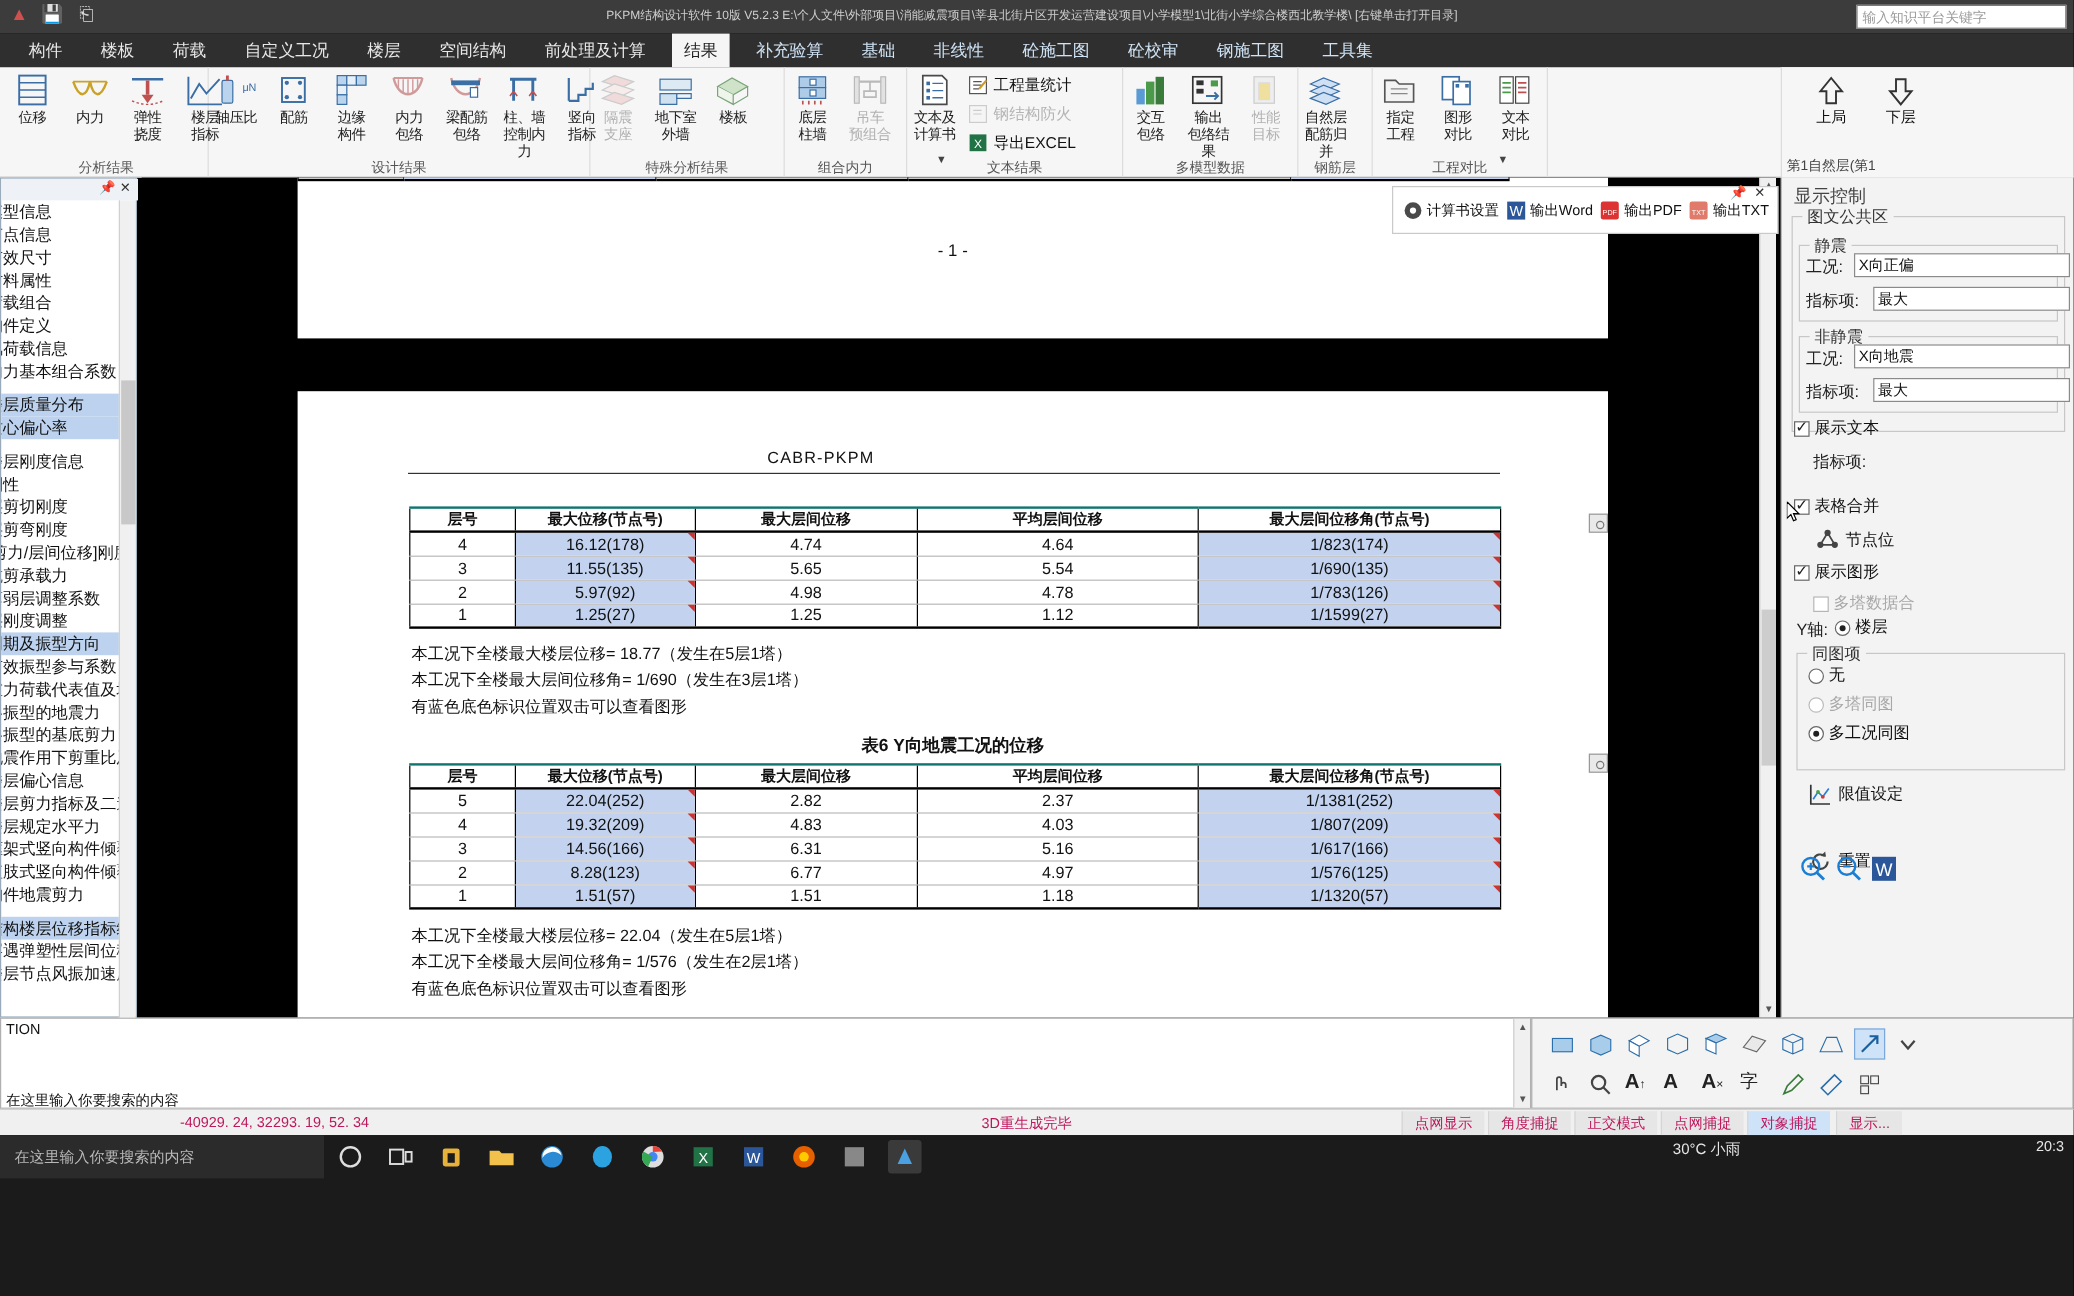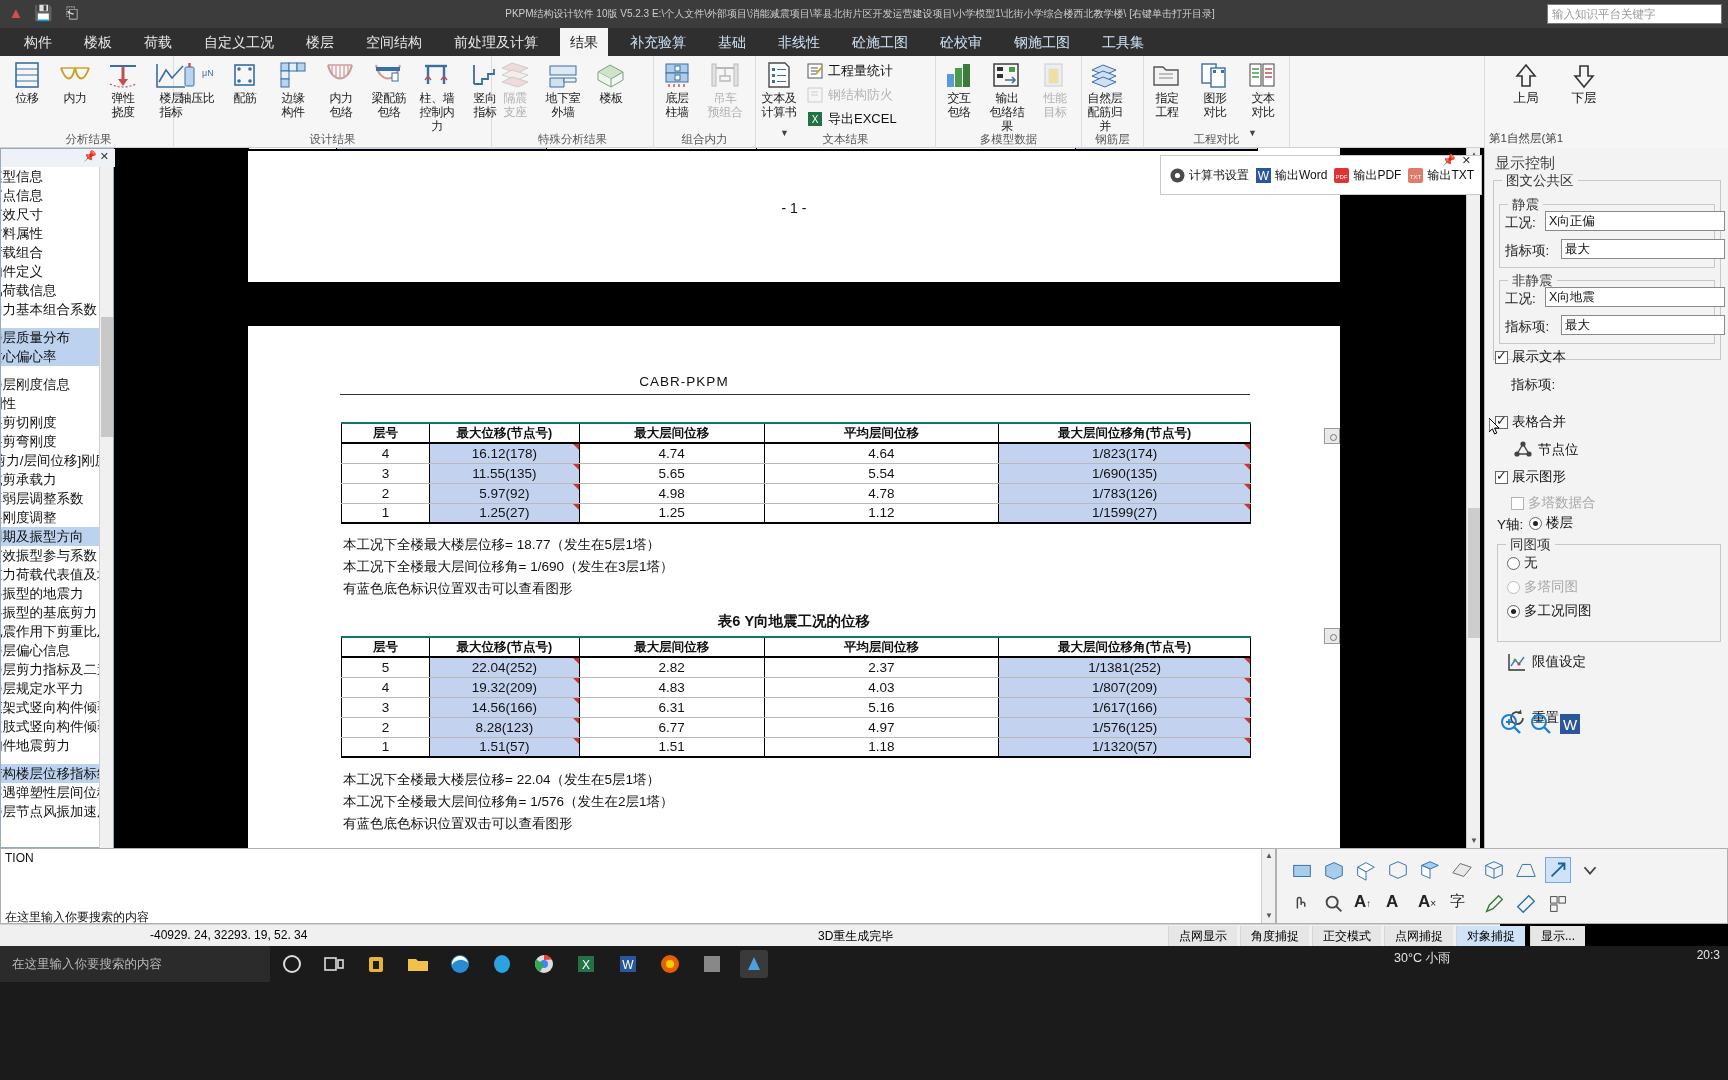--- a/index.html
+++ b/index.html
@@ -107,21 +107,21 @@
   #cmdarea { position:absolute; left:0; top:848px; width:1276px; height:76px; background:#fff; border:1px solid #b0b0b0; font-size:12px; color:#111; padding:2px 4px; }
   #cmdarea .line{height:15px;line-height:15px;white-space:nowrap}
   #cmd-scroll{position:absolute;right:0;top:0;width:14px;height:74px;background:#f0f0f0;border-left:1px solid #ccc;}
   #cmd-scroll .up,#cmd-scroll .dn{position:absolute;left:0;width:14px;height:14px;text-align:center;font-size:8px;line-height:14px;color:#555}
   #cmd-scroll .up{top:0}#cmd-scroll .dn{bottom:0}
   #viewbar { position:absolute; left:1276px; top:848px; width:452px; height:76px; background:#f3f3f3; border:1px solid #b0b0b0; }
   .vb { position:absolute; width:26px; height:26px; border:1px solid transparent; }
   .vb.sel { background:#cfe3f8; border:1px solid #7aa7d8; }
 
   
-  #statusbar { position:absolute; left:0; top:924px; width:1500px; height:22px; background:#f0f0f0; border-top:1px solid #d2d2d2; font-size:12px; color:#000000; }
+  #statusbar { position:absolute; left:0; top:924px; width:1728px; height:22px; background:#f0f0f0; border-top:1px solid #d2d2d2; font-size:12px; color:#be185d; }
   #statusbar .coord { position:absolute; left:150px; top:3px; }
   #statusbar .mid { position:absolute; left:818px; top:3px; }
   .sbtn { position:absolute; top:1px; height:20px; line-height:20px; padding:0 10px; font-size:12px; background:#e6e6e6; border-left:1px solid #d5d5d5; white-space:nowrap; }
 
   
   #taskbar { position:absolute; left:0; top:946px; width:1728px; height:134px; background:#1b1b1b; }
   #tb-search { position:absolute; left:0; top:0; width:270px; height:36px; background:#2b2b2b; color:#b9b9b9; font-size:12.5px; line-height:36px; padding-left:12px; }
   .tbi { position:absolute; top:4px; width:28px; height:28px; border-radius:3px; }
   #tb-clock { position:absolute; right:8px; top:2px; text-align:right; color:#e6e6e6; font-size:12px; line-height:15px; }
   #tb-weather { position:absolute; left:1394px; top:4px; color:#e6e6e6; font-size:12.5px; white-space:nowrap; }

